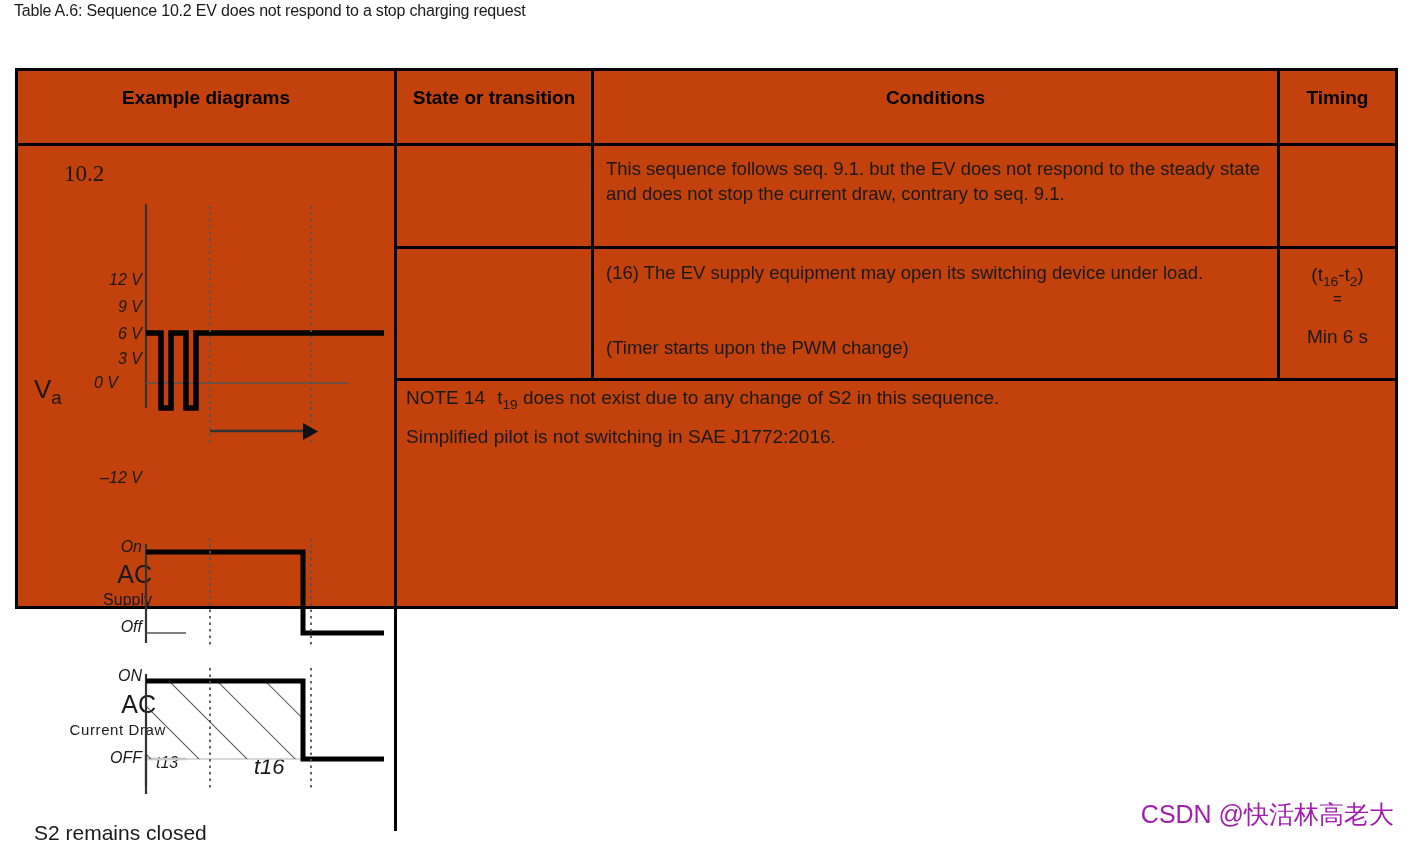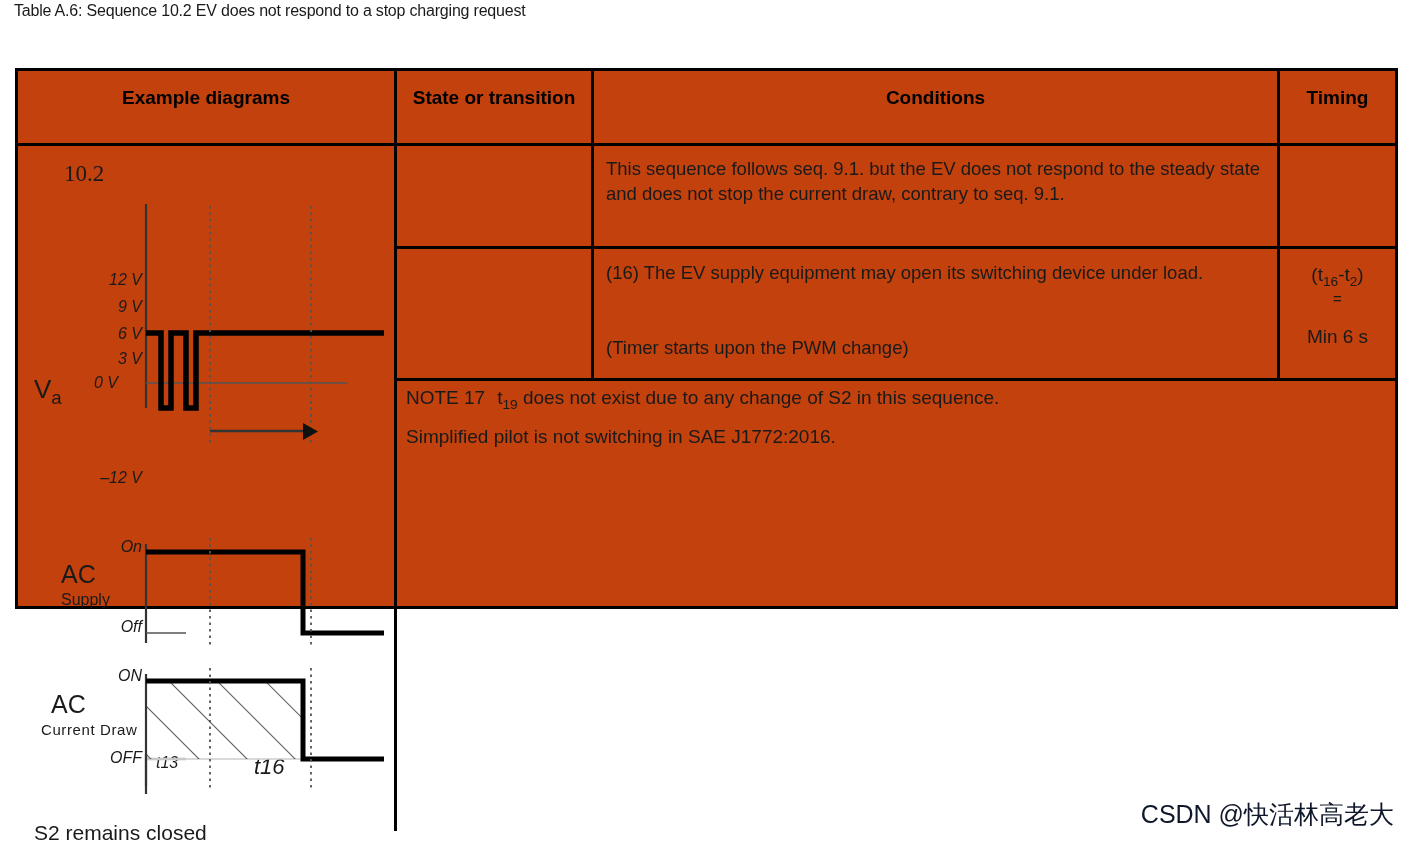--- a/index.html
+++ b/index.html
@@ -130,44 +130,43 @@
   .axis-lab {
     position: absolute;
     font-size: 16px;
     text-align: right;
     color: #1a1a1a;
     white-space: nowrap;
     font-style: italic;
   }
   .sig-name {
     position: absolute;
-    text-align: left;
-    color: #1a1a1a;
-    white-space: nowrap;
-    margin-left: 15px;
+    text-align: right;
+    color: #1a1a1a;
+    white-space: nowrap;
   }
   #ac-supply-name  { left: 28px; top: 414px; width: 106px; font-size: 25px; }
   #ac-supply-sub   { left: 28px; top: 445px; width: 106px; font-size: 16px; }
   #ac-current-name { left: 18px; top: 544px; width: 120px; font-size: 25px; }
   #ac-current-sub  { left: 8px;  top: 575px; width: 140px; font-size: 15px; letter-spacing: 0.6px;}
 
   #s2-note {
     position: absolute;
     left: 16px; top: 675px;
     font-size: 21px;
     color: #1a1a1a;
   }
 
   
   #watermark {
     position: absolute;
     right: 16px;
     bottom: 10px;
     font-size: 25px;
-    color: #0f172a;
+    color: #a21caf;
     white-space: nowrap;
     pointer-events: none;
   }
 </style>
 </head>
 <body>
 
 <div id="table-caption">Table A.6: Sequence 10.2 EV does not respond to a stop charging request</div>
 
 <div id="sequence-table">
@@ -189,21 +188,21 @@
   <div class="cell-text" id="cond-16">(16) The EV supply equipment may open its switching device under load.</div>
   <div class="cell-text" id="cond-timer">(Timer starts upon the PWM change)</div>
 
   <div class="cell-text" id="timing-val">
     <span>(t<sub>16</sub>-t<sub>2</sub>)</span>
     <span id="timing-eq">=</span>
     <span id="timing-min">Min 6 s</span>
   </div>
 
   <div id="note-14">
-    <span class="note-lbl">NOTE 17</span><span>t<sub>19</sub> does not exist due to any change of S2 in this sequence.</span>
+    <span class="note-lbl">NOTE 14</span><span>t<sub>19</sub> does not exist due to any change of S2 in this sequence.</span>
   </div>
   <div id="note-simplified">Simplified pilot is not switching in SAE J1772:2016.</div>
 
   <div id="diagram-cell">
 
     <div id="seq-number">10.2</div>
 
     <div id="va-label">V<sub>a</sub></div>
 
     <div class="axis-lab" style="left:52px; top:125px; width:72px;">12 V</div>

